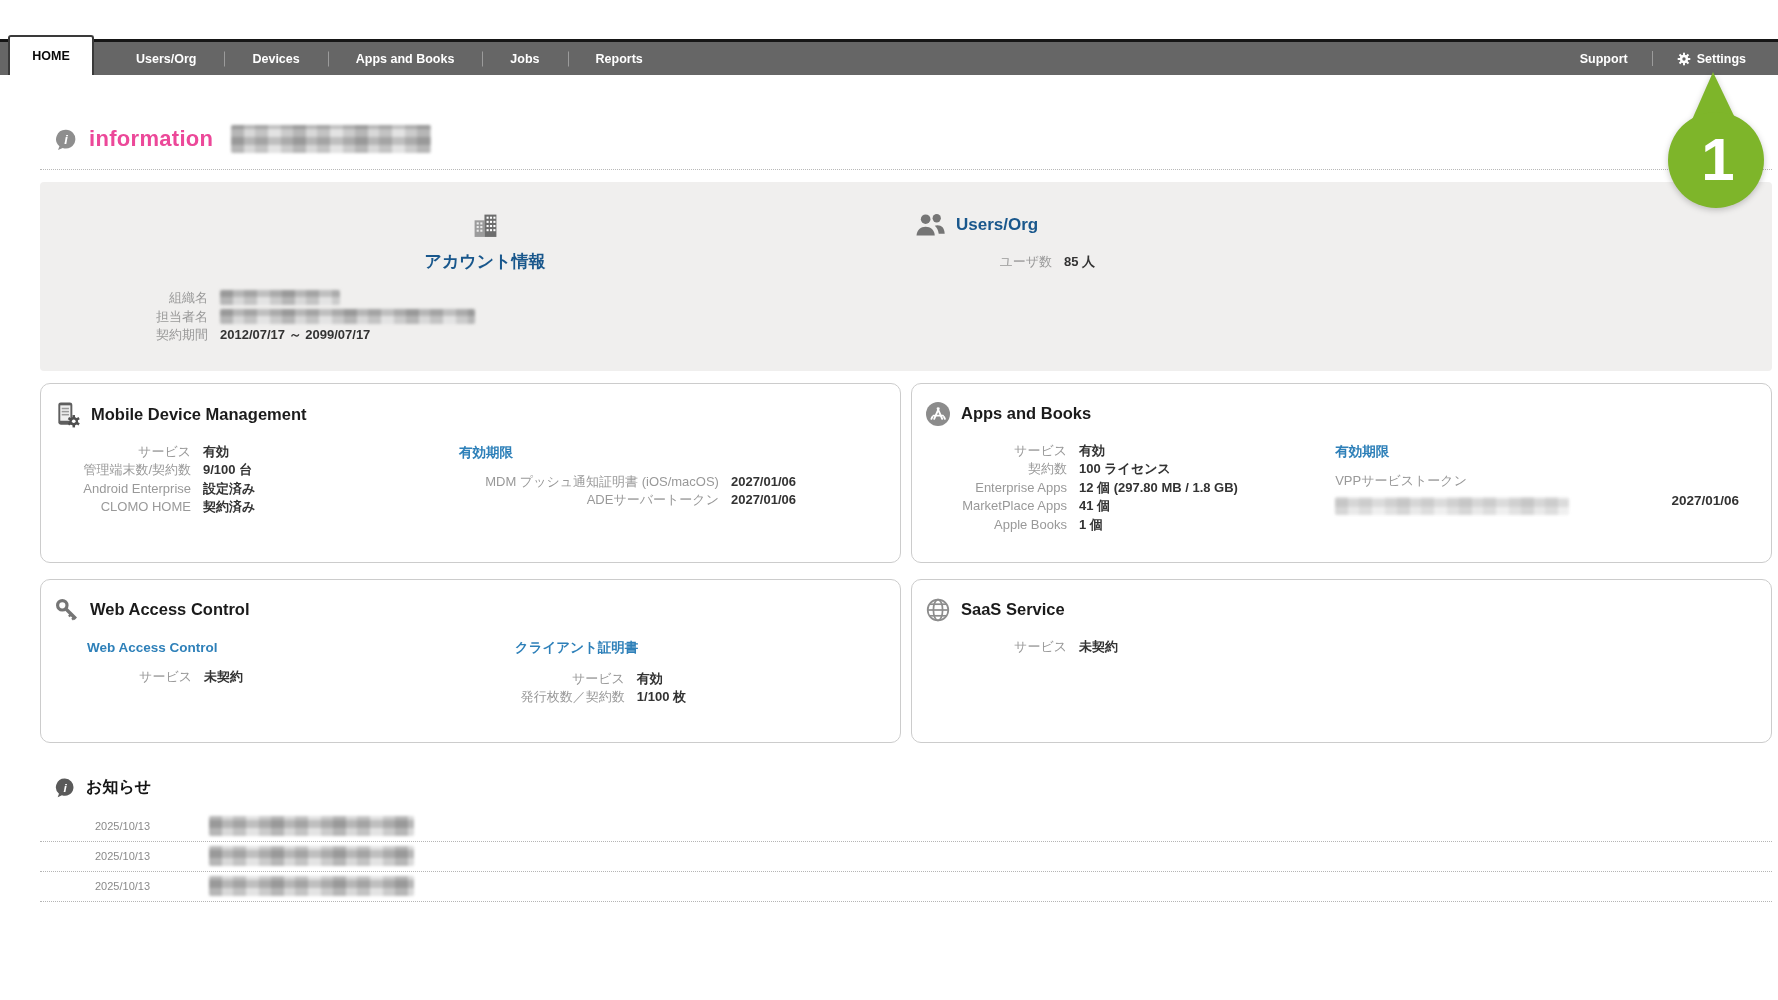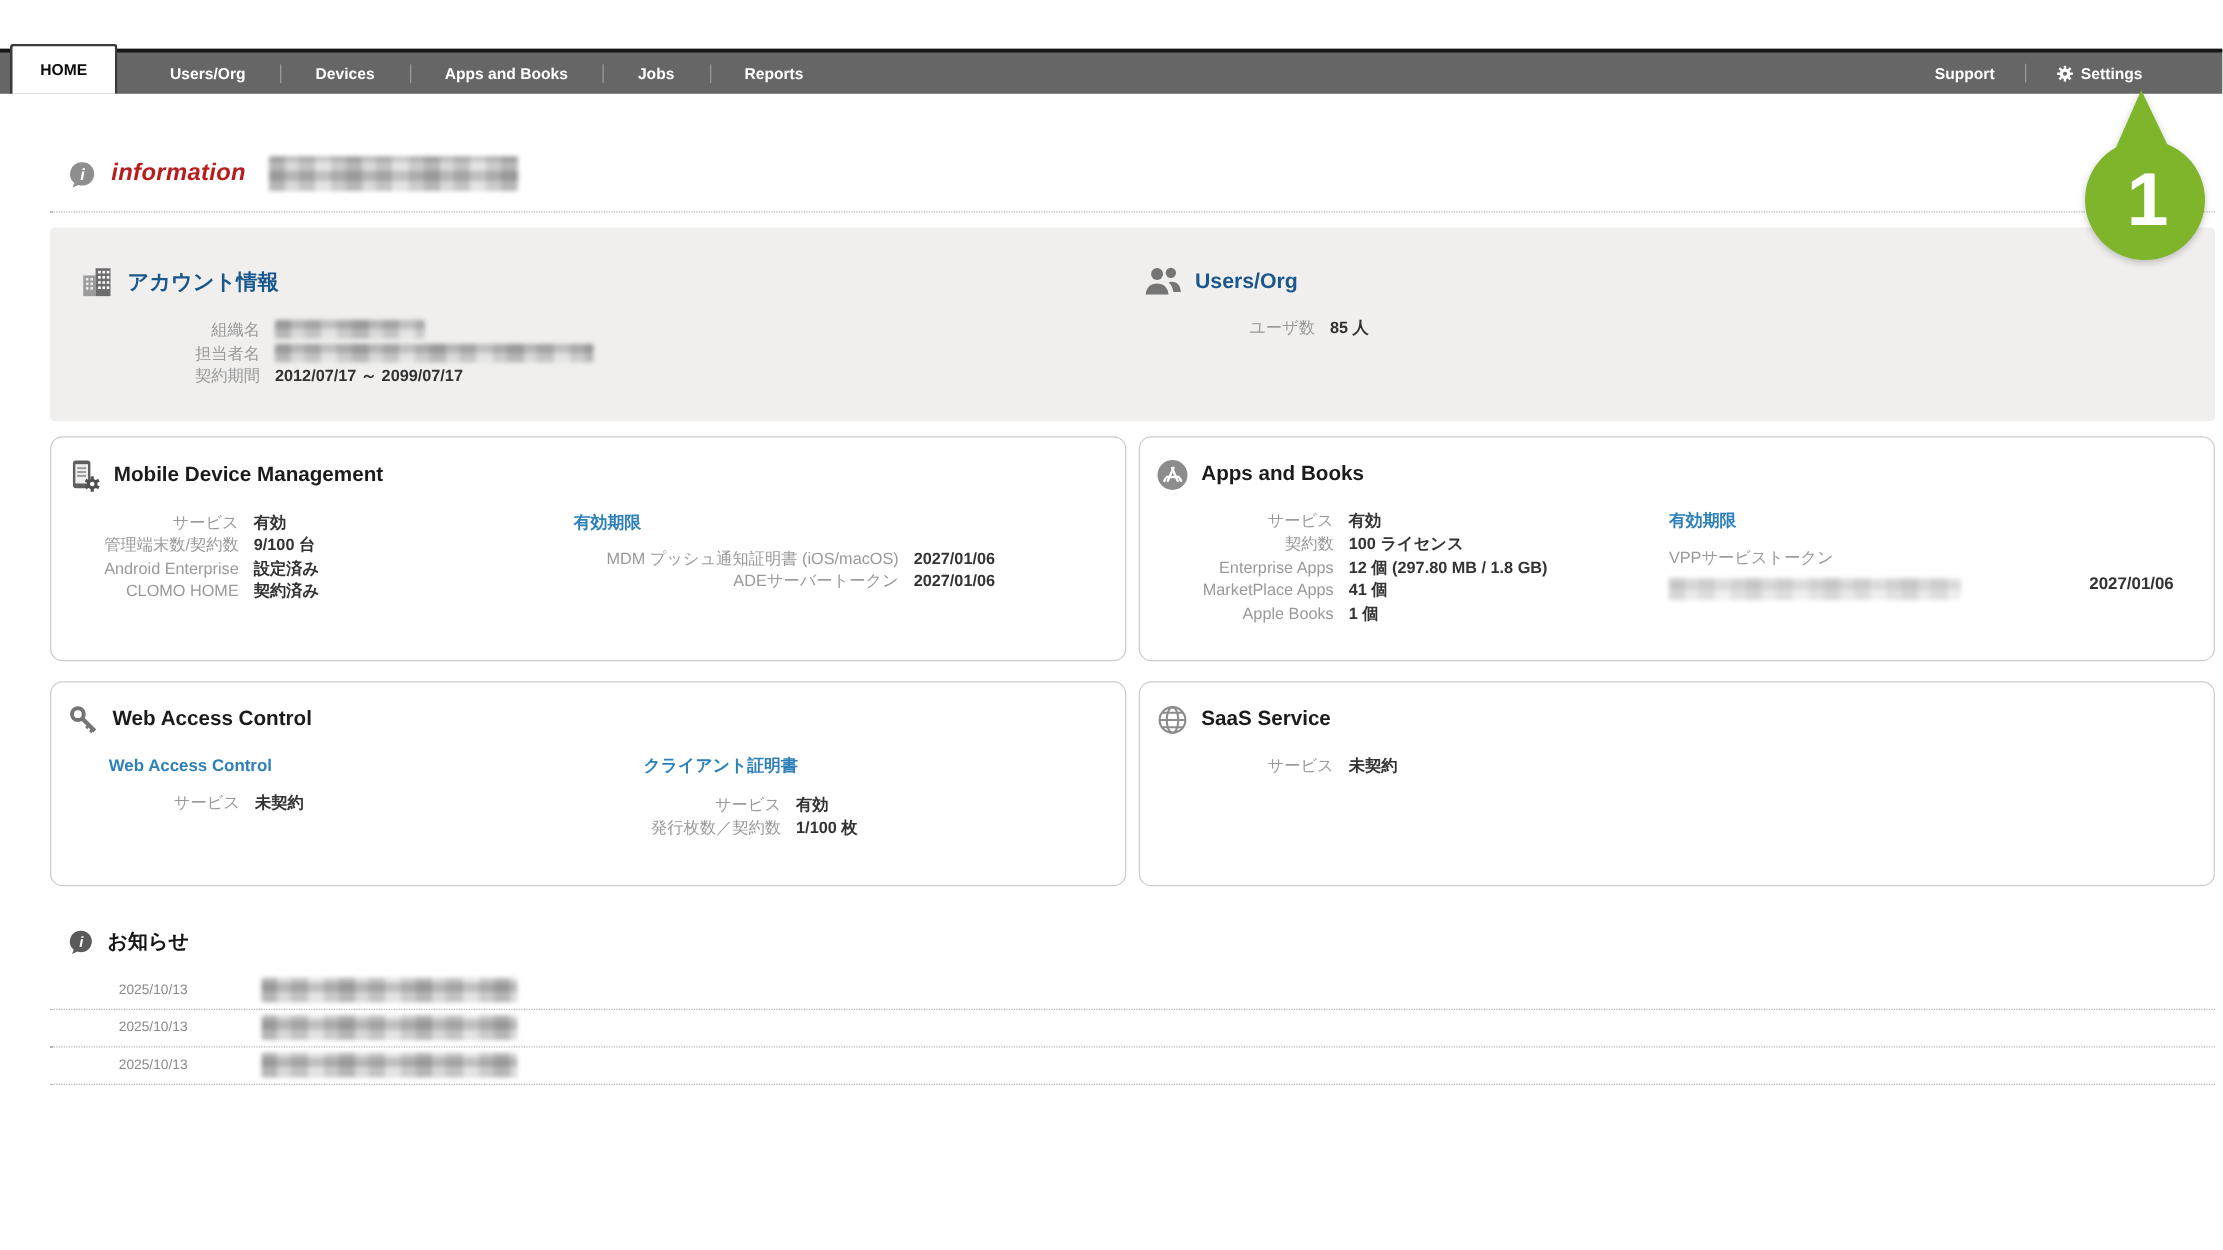--- a/index.html
+++ b/index.html
@@ -2,55 +2,55 @@
 <html><head>
 <meta charset="utf-8">
 <style>
   * { margin:0; padding:0; box-sizing:border-box; }
   html,body { width:1778px; height:1000px; background:#fff; overflow:hidden;
     font-family:"Liberation Sans","DejaVu Sans",sans-serif; }
 
   
   .topnav { position:relative; margin-top:39px; height:36px; background:#666;
     border-top:3px solid #161616; display:flex; align-items:flex-start;
-    color:#fff; font-size:12.5px; font-weight:bold; padding-right:40px; }
+    color:#fff; font-size:12.5px; font-weight:bold; padding-right:8px; }
   .tab-home { position:absolute; left:8px; top:-7px; width:86px; height:40px;
     background:#fff; color:#0a0a0a; border:2px solid #3a3a3a; border-bottom:none;
     border-radius:3px 3px 0 0; display:flex; align-items:center; justify-content:center;
     z-index:3; font-size:12.5px; }
   .tabs { display:flex; align-items:center; margin-left:108px; height:100%; }
   .tab { padding:0 28px; position:relative; display:flex; align-items:center; height:100%; cursor:pointer; }
   .tab + .tab::before { content:""; position:absolute; left:0; top:50%; transform:translateY(-50%);
     width:1px; height:15px; background:#9b9b9b; }
   .nav-right { margin-left:auto; display:flex; align-items:center; height:100%; }
   .nav-link { padding:0 24px; display:flex; align-items:center; gap:6px; height:100%; cursor:pointer; }
   .nav-sep { width:1px; height:15px; background:#9b9b9b; }
 
   
   .badge { position:absolute; left:1660px; top:72px; width:118px; height:142px; z-index:6;
     filter:drop-shadow(0 2px 3px rgba(0,0,0,.22)); }
 
   
   main { padding:0 6px 0 40px; }
   .info-head { margin-top:50px; display:flex; align-items:center; gap:12px;
     padding:0 0 16px 14px; border-bottom:1px dotted #b9b9b9; }
-  .info-title { color:#b91c1c; font-size:19px; font-weight:bold; font-style:italic; letter-spacing:.3px; }
+  .info-title { color:#ec4899; font-size:22px; font-weight:bold; letter-spacing:.3px; }
 
   .blur { display:inline-block; border-radius:2px; filter:blur(1.6px);
     background:
       repeating-linear-gradient(90deg,#b6b6b6 0 13px,#d8d8d8 13px 24px,#c3c3c3 24px 37px,#e3e3e3 37px 50px,#cbcbcb 50px 62px),
       repeating-linear-gradient(0deg,rgba(255,255,255,.55) 0 8px,rgba(110,110,110,.28) 8px 16px);
     background-blend-mode:multiply; }
   .blur.light { opacity:.55; }
 
   .panel { margin-top:12px; background:#f0efee; border-radius:4px; padding:30px 0 26px; display:flex; }
   .half { width:50%; }
   .sec-head { display:flex; align-items:center; gap:11px; margin-bottom:16px; }
   .sec-title { color:#19578c; font-weight:bold; font-size:17px; }
-  .acct .sec-head { padding-left:24px; }
+  .acct .sec-head { padding-left:24px;flex-direction:column; }
   .uorg .sec-head { padding-left:8px; }
 
   .kv { display:flex; align-items:center; font-size:13px; line-height:17.5px; margin-bottom:1px; }
   .k { color:#999; text-align:right; flex:none; margin-right:12px; }
   .v { color:#333; font-weight:600; }
   .acct .k { width:168px; }
   .uorg .k { width:146px; }
 
   .cards-row { display:flex; gap:10px; margin-top:12px;align-items:flex-end; }
   .cards-row.second { margin-top:16px; }

